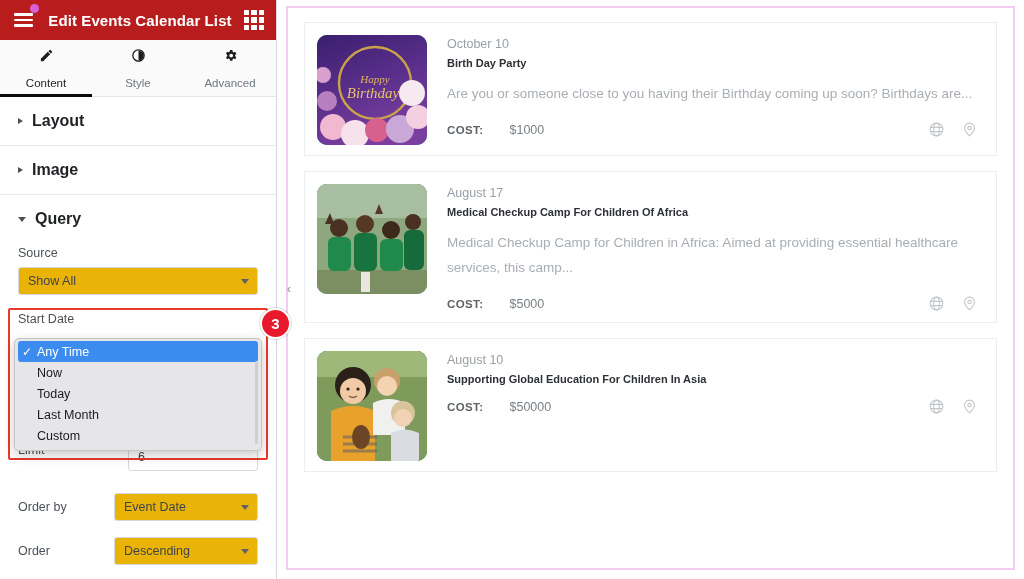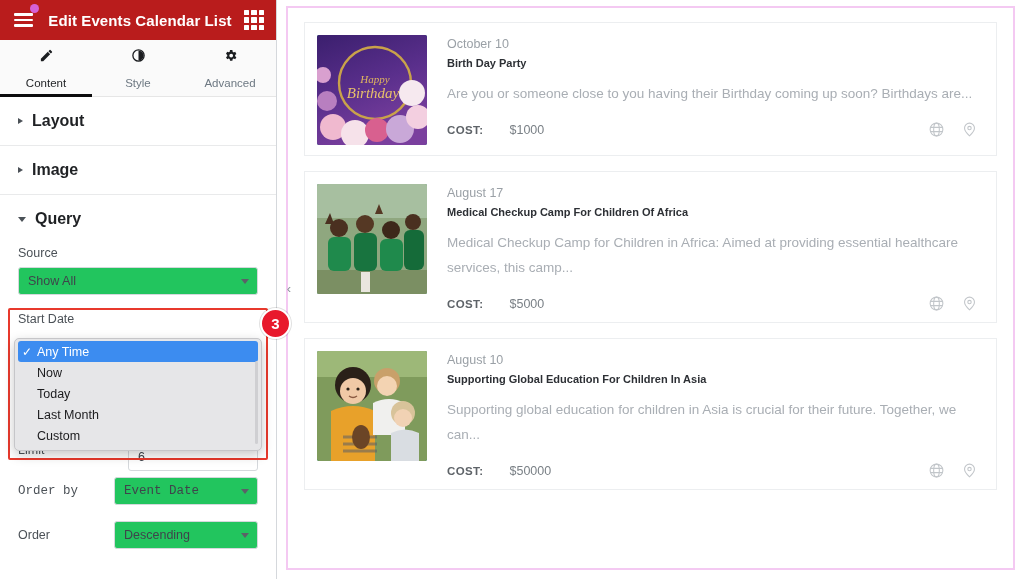--- a/index.html
+++ b/index.html
@@ -166,21 +166,21 @@
     font-size: 12.5px;
     color: #4b5157;
     margin-bottom: 7px;
   }
   .select {
     position: relative;
     width: 100%;
     height: 28px;
     border: 1px solid #d5d8dc;
     border-radius: 3px;
-    background: #22c55e;
+    background: #eab308;
     display: flex;
     align-items: center;
     padding: 0 9px;
     box-sizing: border-box;
     font-size: 12.5px;
     color: #3f444b;
     cursor: pointer;
   }
   .select .arrow {
     position: absolute;
@@ -356,21 +356,21 @@
     background: #ffffff;
     padding: 12px 14px 10px 12px;
     box-sizing: border-box;
     margin-bottom: 15px;
     position: relative;
   }
   .thumb {
     flex: 0 0 110px;
     width: 110px;
     height: 110px;
-    border-radius: 2px;
+    border-radius: 10px;
     overflow: hidden;
     position: relative;
     background: #0f766e;
   }
   .thumb svg { display: block; width: 110px; height: 110px; }
 
   .ev-body { flex: 1; min-width: 0; padding-top: 2px; }
   .ev-date {
     font-size: 12.5px;
     color: #9aa0a6;
@@ -509,21 +509,21 @@
     </div>
 
     <div class="limit-row">
       <div class="ctl-label" style="margin-bottom:0;">Limit</div>
       <div class="limit-field">
         <span>6</span>
       </div>
     </div>
 
     <div class="below-block">
-      <div class="row-ctl" style="margin-top:0;font-family:Liberation Mono, monospace;">
+      <div class="row-ctl" style="margin-top:16px;">
         <div class="ctl-label">Order by</div>
         <div class="select">
           <span>Event Date</span>
           <span class="arrow"></span>
         </div>
       </div>
       <div class="row-ctl">
         <div class="ctl-label">Order</div>
         <div class="select">
           <span>Descending</span>
@@ -683,21 +683,20 @@
             <circle cx="86" cy="62" r="12" fill="#d8c39a"></circle>
             <circle cx="86" cy="67" r="9" fill="#f1d2b4"></circle>
             <path d="M74 82 q14 -7 28 0 l0 28 l-28 0z" fill="#d9dde2"></path>
             <path d="M26 86 h34 M26 93 h34 M26 100 h34" stroke="#5b5f66" stroke-width="3" opacity=".55"></path>
             <ellipse cx="44" cy="86" rx="9" ry="12" fill="#6b4526"></ellipse>
           </svg>
         </div>
         <div class="ev-body">
           <div class="ev-date">August 10</div>
           <div class="ev-title">Supporting Global Education For Children In Asia</div>
-          <div class="ev-desc">Supporting global education for children in Asia is crucial for their future. Together, we can...</div>
           <div class="ev-foot">
             <div class="cost-wrap">
               <span class="cost-label">COST:</span>
               <span class="cost-value">$50000</span>
             </div>
             <div class="ev-icons">
               <span>
                 <svg width="17" height="17" viewBox="0 0 24 24" fill="none" stroke="#c2c6ca" stroke-width="1.5">
                   <circle cx="12" cy="12" r="9"></circle>
                   <path d="M3.6 9h16.8M3.6 15h16.8"></path>

